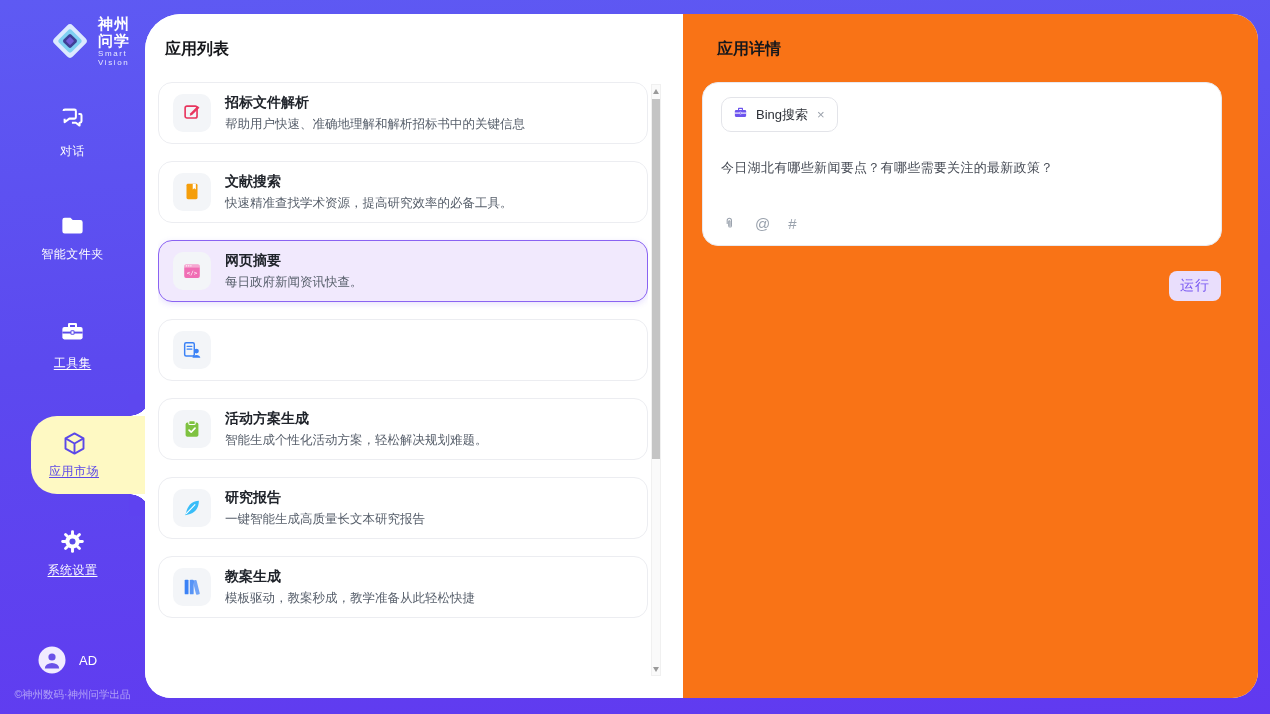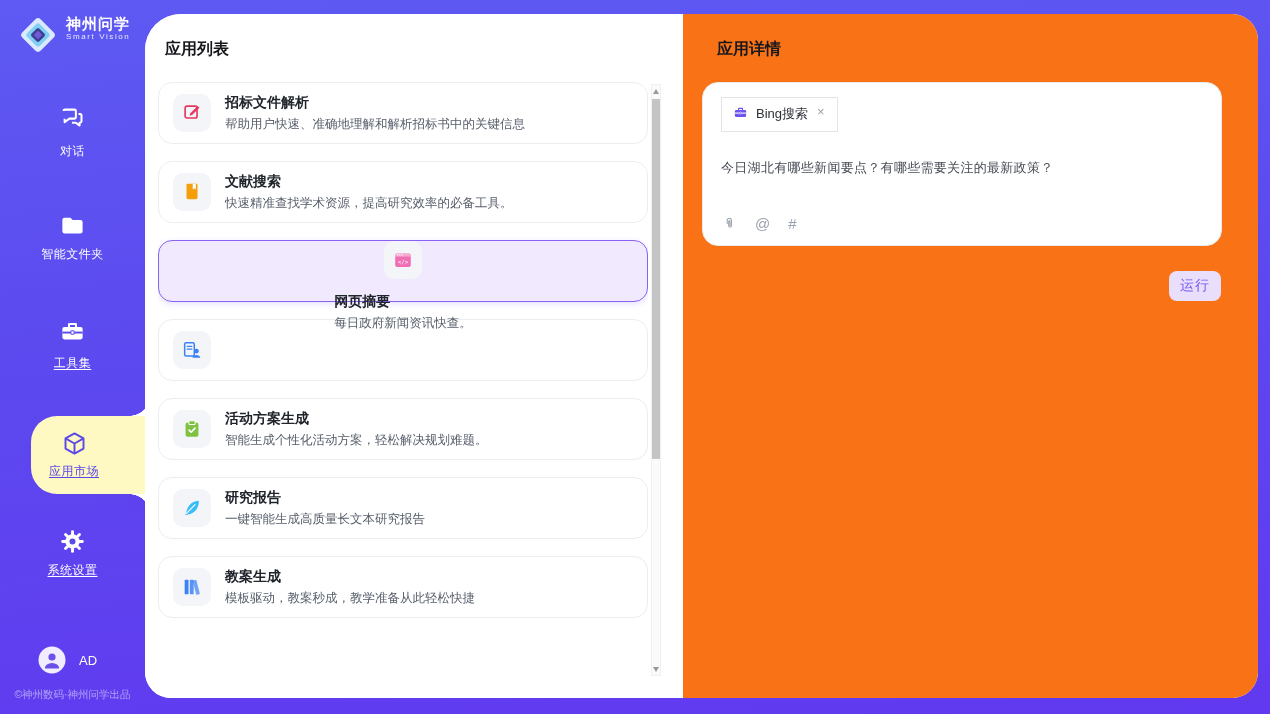--- a/index.html
+++ b/index.html
@@ -4,21 +4,21 @@
 <style>
   * { margin:0; padding:0; box-sizing:border-box; }
   html,body { width:1270px; height:714px; overflow:hidden; }
   body {
     font-family:"Liberation Sans","DejaVu Sans",sans-serif;
     background:linear-gradient(175deg,#5e5af3 0%,#5c49ef 45%,#6139f0 100%);
     position:relative; color:#222;
   }
   
   .sidebar { position:absolute; left:0; top:0; width:145px; height:714px; }
-  .logo-row { display:flex; align-items:flex-start; gap:8px; padding:15px 0 0 18px; }
+  .logo-row { display:flex; align-items:center; gap:8px; padding:15px 0 0 18px;margin-left:32px; }
   .logo-mark { width:40px; height:40px; flex:0 0 auto; }
   .brand-name { color:#fff; font-weight:bold; font-size:15px; letter-spacing:1px; line-height:17px; }
   .brand-sub { color:#e6e8ff; font-size:8px; letter-spacing:1.6px; }
   .nav-item { position:absolute; left:0; width:145px; display:flex; flex-direction:column;
     align-items:center; gap:7px; color:#fff; cursor:pointer; }
   .nav-item .nav-ic { width:27px; height:27px; }
   .nav-item .nav-label { font-size:12px; letter-spacing:.5px; }
   .nav-item .nav-label.u { text-decoration:underline; text-underline-offset:2px; }
   .nav-item.active { left:31px; width:120px; height:78px; background:#fef9c3;
     border-radius:26px 0 0 26px; justify-content:center; gap:6px; padding-right:34px;
@@ -41,21 +41,21 @@
   .col-left { width:538px; background:#fff; position:relative; flex:0 0 auto; }
   .col-right { flex:1; background:#f97316; position:relative; }
   .panel-title { position:absolute; top:25px; font-size:16px; font-weight:bold; color:#17181c;margin-left:7px; }
   .col-left .panel-title { left:13px; }
   .col-right .panel-title { left:27px; }
   
   .app-list { position:absolute; top:68px; left:13px; width:490px; bottom:8px; overflow:hidden; }
   .app-card { height:62px; border:1px solid #ecedf1; border-radius:14px; margin-bottom:17px;
     display:flex; align-items:center; padding:0 14px; gap:14px; background:#fff; cursor:pointer; }
   .app-card.selected { background:var(--selected-bg); border:1px solid var(--selected-border);
-    box-shadow:0 2px 6px rgba(120,87,242,.18);flex-direction:column; }
+    box-shadow:0 2px 6px rgba(120,87,242,.18); }
   .tile { width:38px; height:38px; border-radius:10px; background:#f3f5f8; flex:0 0 auto;
     display:flex; align-items:center; justify-content:center; }
   .tile svg { width:22px; height:22px; }
   .app-texts { min-width:0; }
   .app-name { font-size:14px; font-weight:bold; color:#20242b; }
   .app-desc { font-size:12.5px; color:#565e6a; margin-top:4px; white-space:nowrap; }
   
   .scrollbar { position:absolute; right:22px; top:70px; bottom:22px; width:10px;
     background:#fafafa; border:1px solid #f0f0f0; }
   .scroll-btn { position:absolute; left:0; width:100%; height:12px; display:flex;
@@ -63,22 +63,22 @@
   .scroll-btn.up { top:0; } .scroll-btn.down { bottom:0; }
   .tri-up { width:0; height:0; border-left:3.5px solid transparent; border-right:3.5px solid transparent;
     border-bottom:5px solid #9a9a9a; }
   .tri-down { width:0; height:0; border-left:3.5px solid transparent; border-right:3.5px solid transparent;
     border-top:5px solid #9a9a9a; }
   .scroll-thumb { position:absolute; left:0; width:100%; top:14px; height:360px;
     background:#c4c4c4; cursor:pointer; }
   
   .detail-card { position:absolute; left:19px; top:68px; width:520px; height:164px;
     background:#fff; border:1px solid #e9e9ee; border-radius:16px; padding:14px 18px; }
-  .chip { display:inline-flex; gap:8px; border:1px solid #e3e4e9;
-    border-radius:0; padding:7px 11px; background:#fff; cursor:default; }
+  .chip { display:inline-flex; align-items:center; gap:8px; border:1px solid #e3e4e9;
+    border-radius:10px; padding:7px 11px; background:#fff; cursor:default; }
   .chip svg { width:15px; height:15px; }
   .chip-label { font-size:13px; color:#2c2f36; }
   .chip-close { color:#9aa0aa; font-size:13px; line-height:1; cursor:pointer; padding:0 1px; }
   .question { margin-top:27px; font-size:13px; color:#464b55; letter-spacing:.3px; }
   .composer-icons { position:absolute; left:19px; bottom:13px; display:flex; gap:18px;
     align-items:center; color:#9aa2ad; }
   .composer-icons .ci { font-size:15px; cursor:pointer; display:flex; align-items:center; }
   .composer-icons svg { width:15px; height:15px; }
   .run-btn { position:absolute; top:257px; left:486px; width:52px; height:30px;
     border:none; border-radius:8px; background:var(--run-bg); color:var(--run-text);

